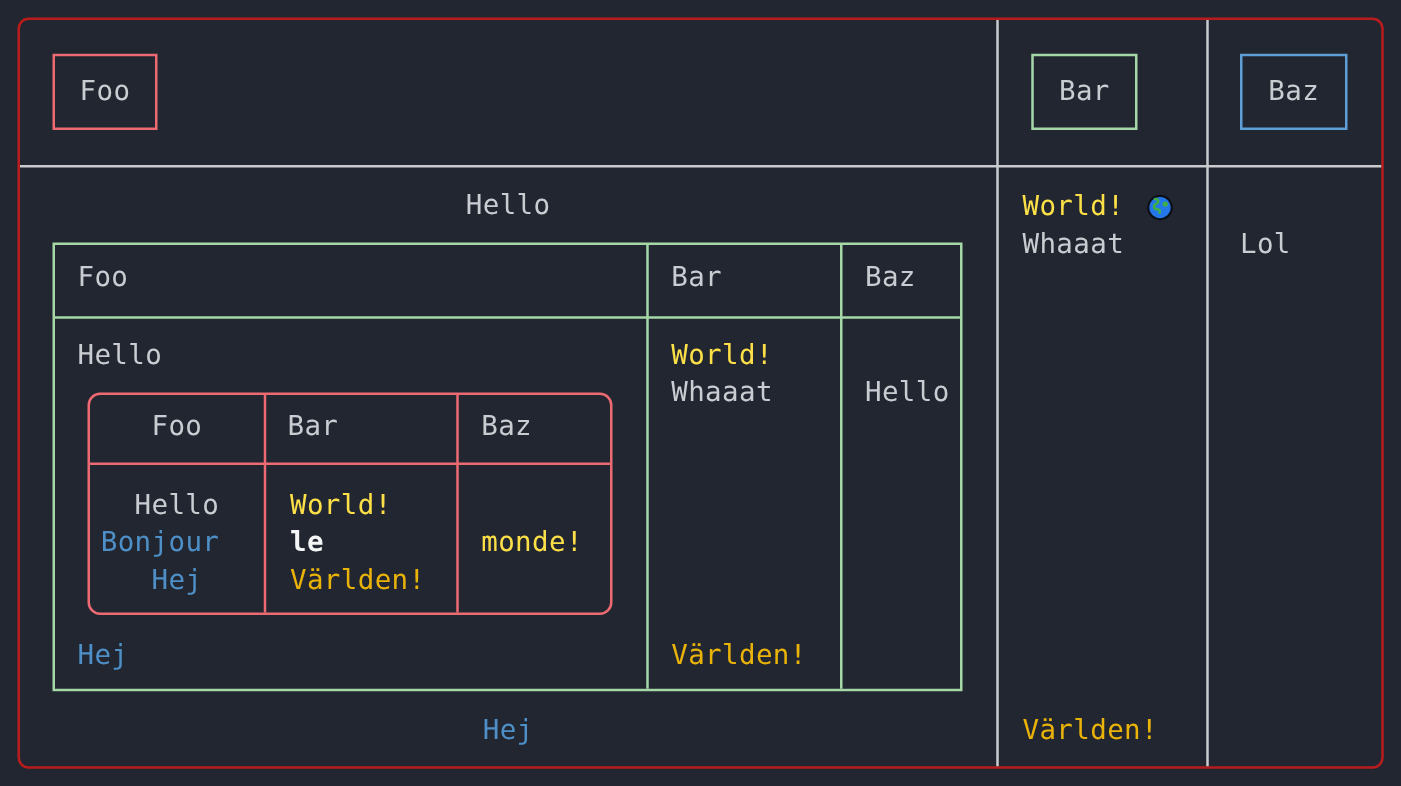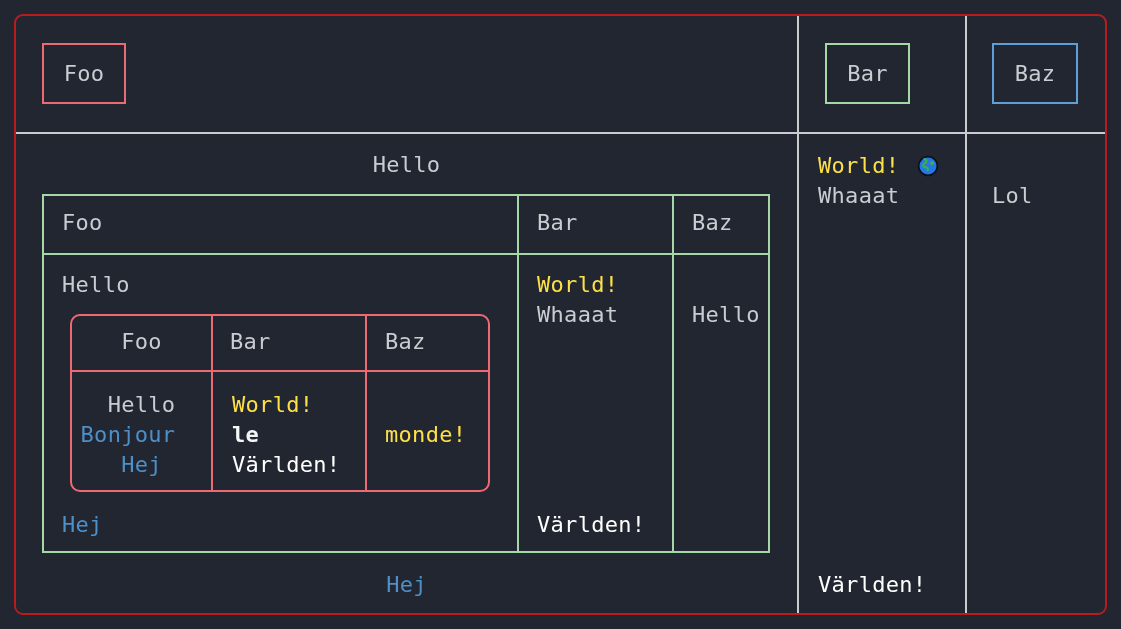--- a/index.html
+++ b/index.html
@@ -34,21 +34,21 @@
   .green-table .vline, .green-table .hline { background: #a5d7a7; }
 
   .red-table {
     position: absolute; left: 26px; top: 118px; width: 420px; height: 178px;
     border: 2px solid #ee6a72; border-radius: 10px;
   }
   .red-table .vline, .red-table .hline { background: #ee6a72; }
 
   .c-red    { color: #fde047; }
   .c-blue   { color: #4d8fc6; }
-  .c-orange { color: #ffffff; }
+  .c-orange { color: #eab308; }
   .c-bright { color: #f4f5f7; font-weight: bold; }
 
   .globe { position: absolute; left: 901px; top: 139px; width: 22px; height: 22px; }
 </style>
 </head>
 <body>
 
 <div class="frame">
 
   <div class="vline" style="left:781px;"></div>

